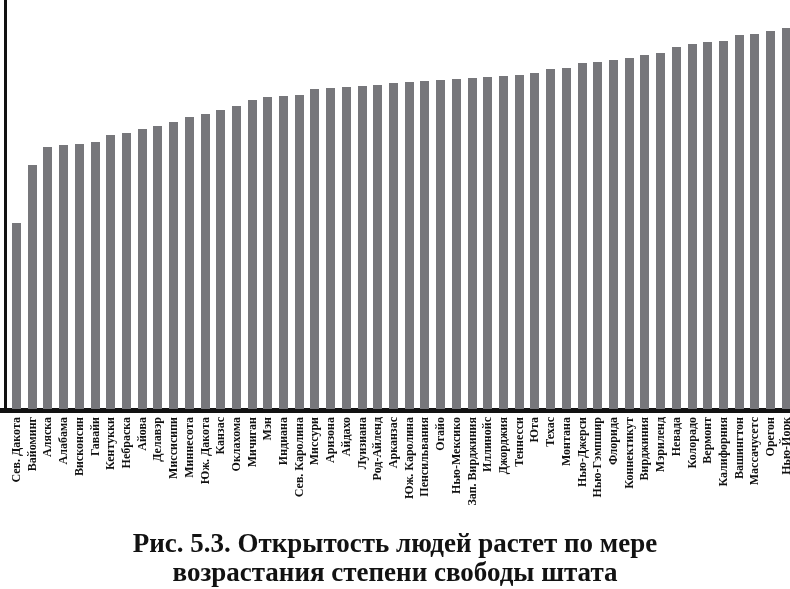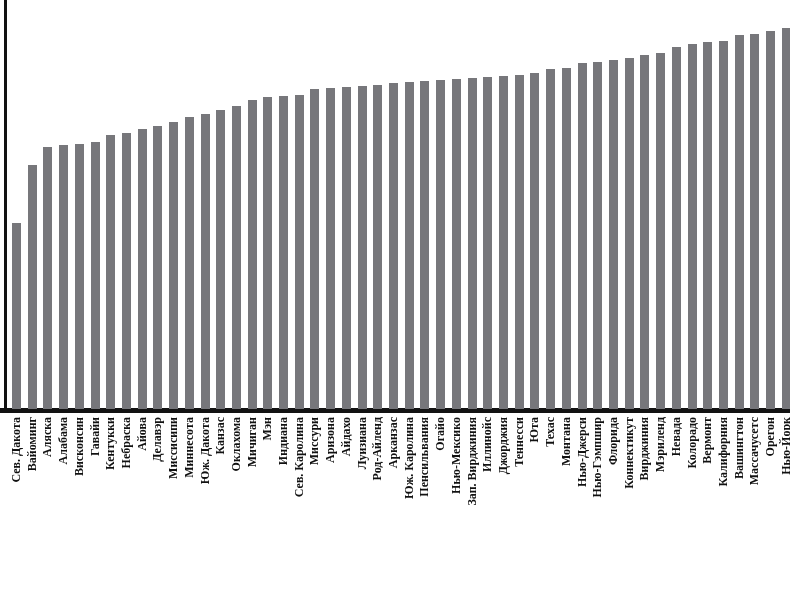--- a/index.html
+++ b/index.html
@@ -171,14 +171,16 @@
         <span class="x-label" style="left: 685.53px; top: 417px;">Колорадо</span>
         <span class="x-label" style="left: 701.24px; top: 417px;">Вермонт</span>
         <span class="x-label" style="left: 716.95px; top: 417px;">Калифорния</span>
         <span class="x-label" style="left: 732.66px; top: 417px;">Вашингтон</span>
         <span class="x-label" style="left: 748.37px; top: 417px;">Массачусетс</span>
         <span class="x-label" style="left: 764.08px; top: 417px;">Орегон</span>
         <span class="x-label" style="left: 779.79px; top: 417px;">Нью-Йорк</span>
       </div>
   </div>
   <div class="caption">
+    <div>Рис. 5.3. Открытость людей растет по мере</div>
+    <div>возрастания степени свободы штата</div>
   </div>
 </div>
 
 </body></html>

